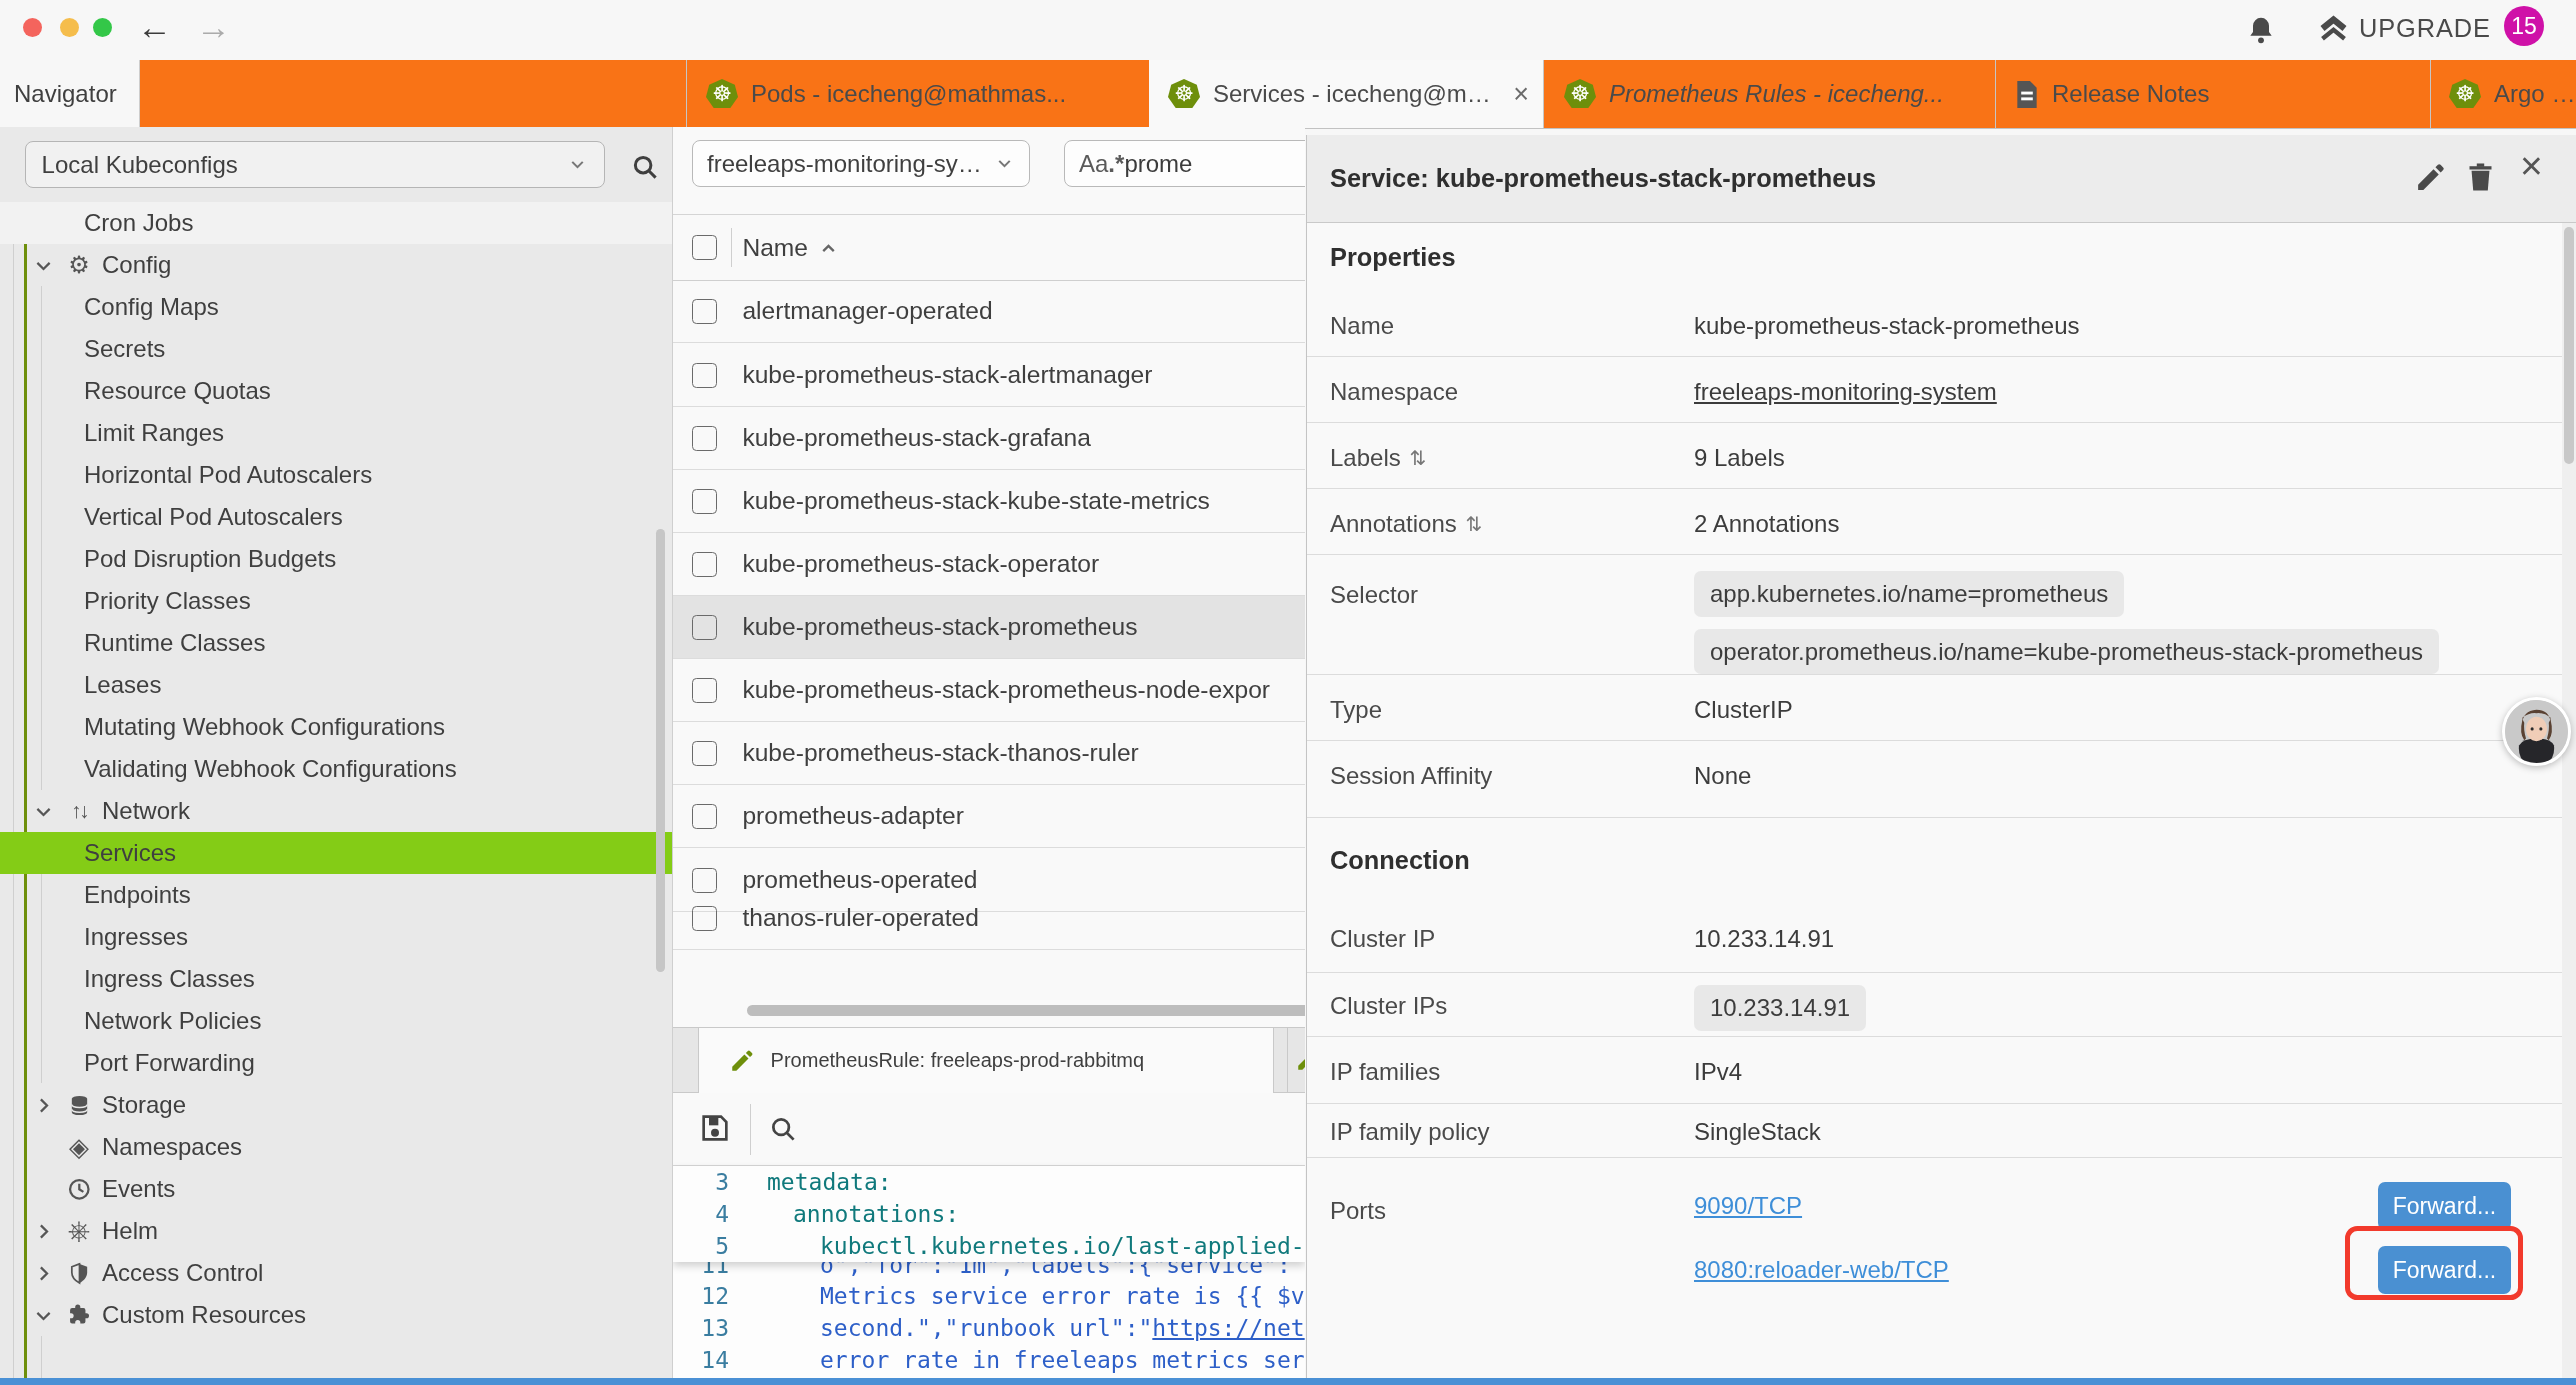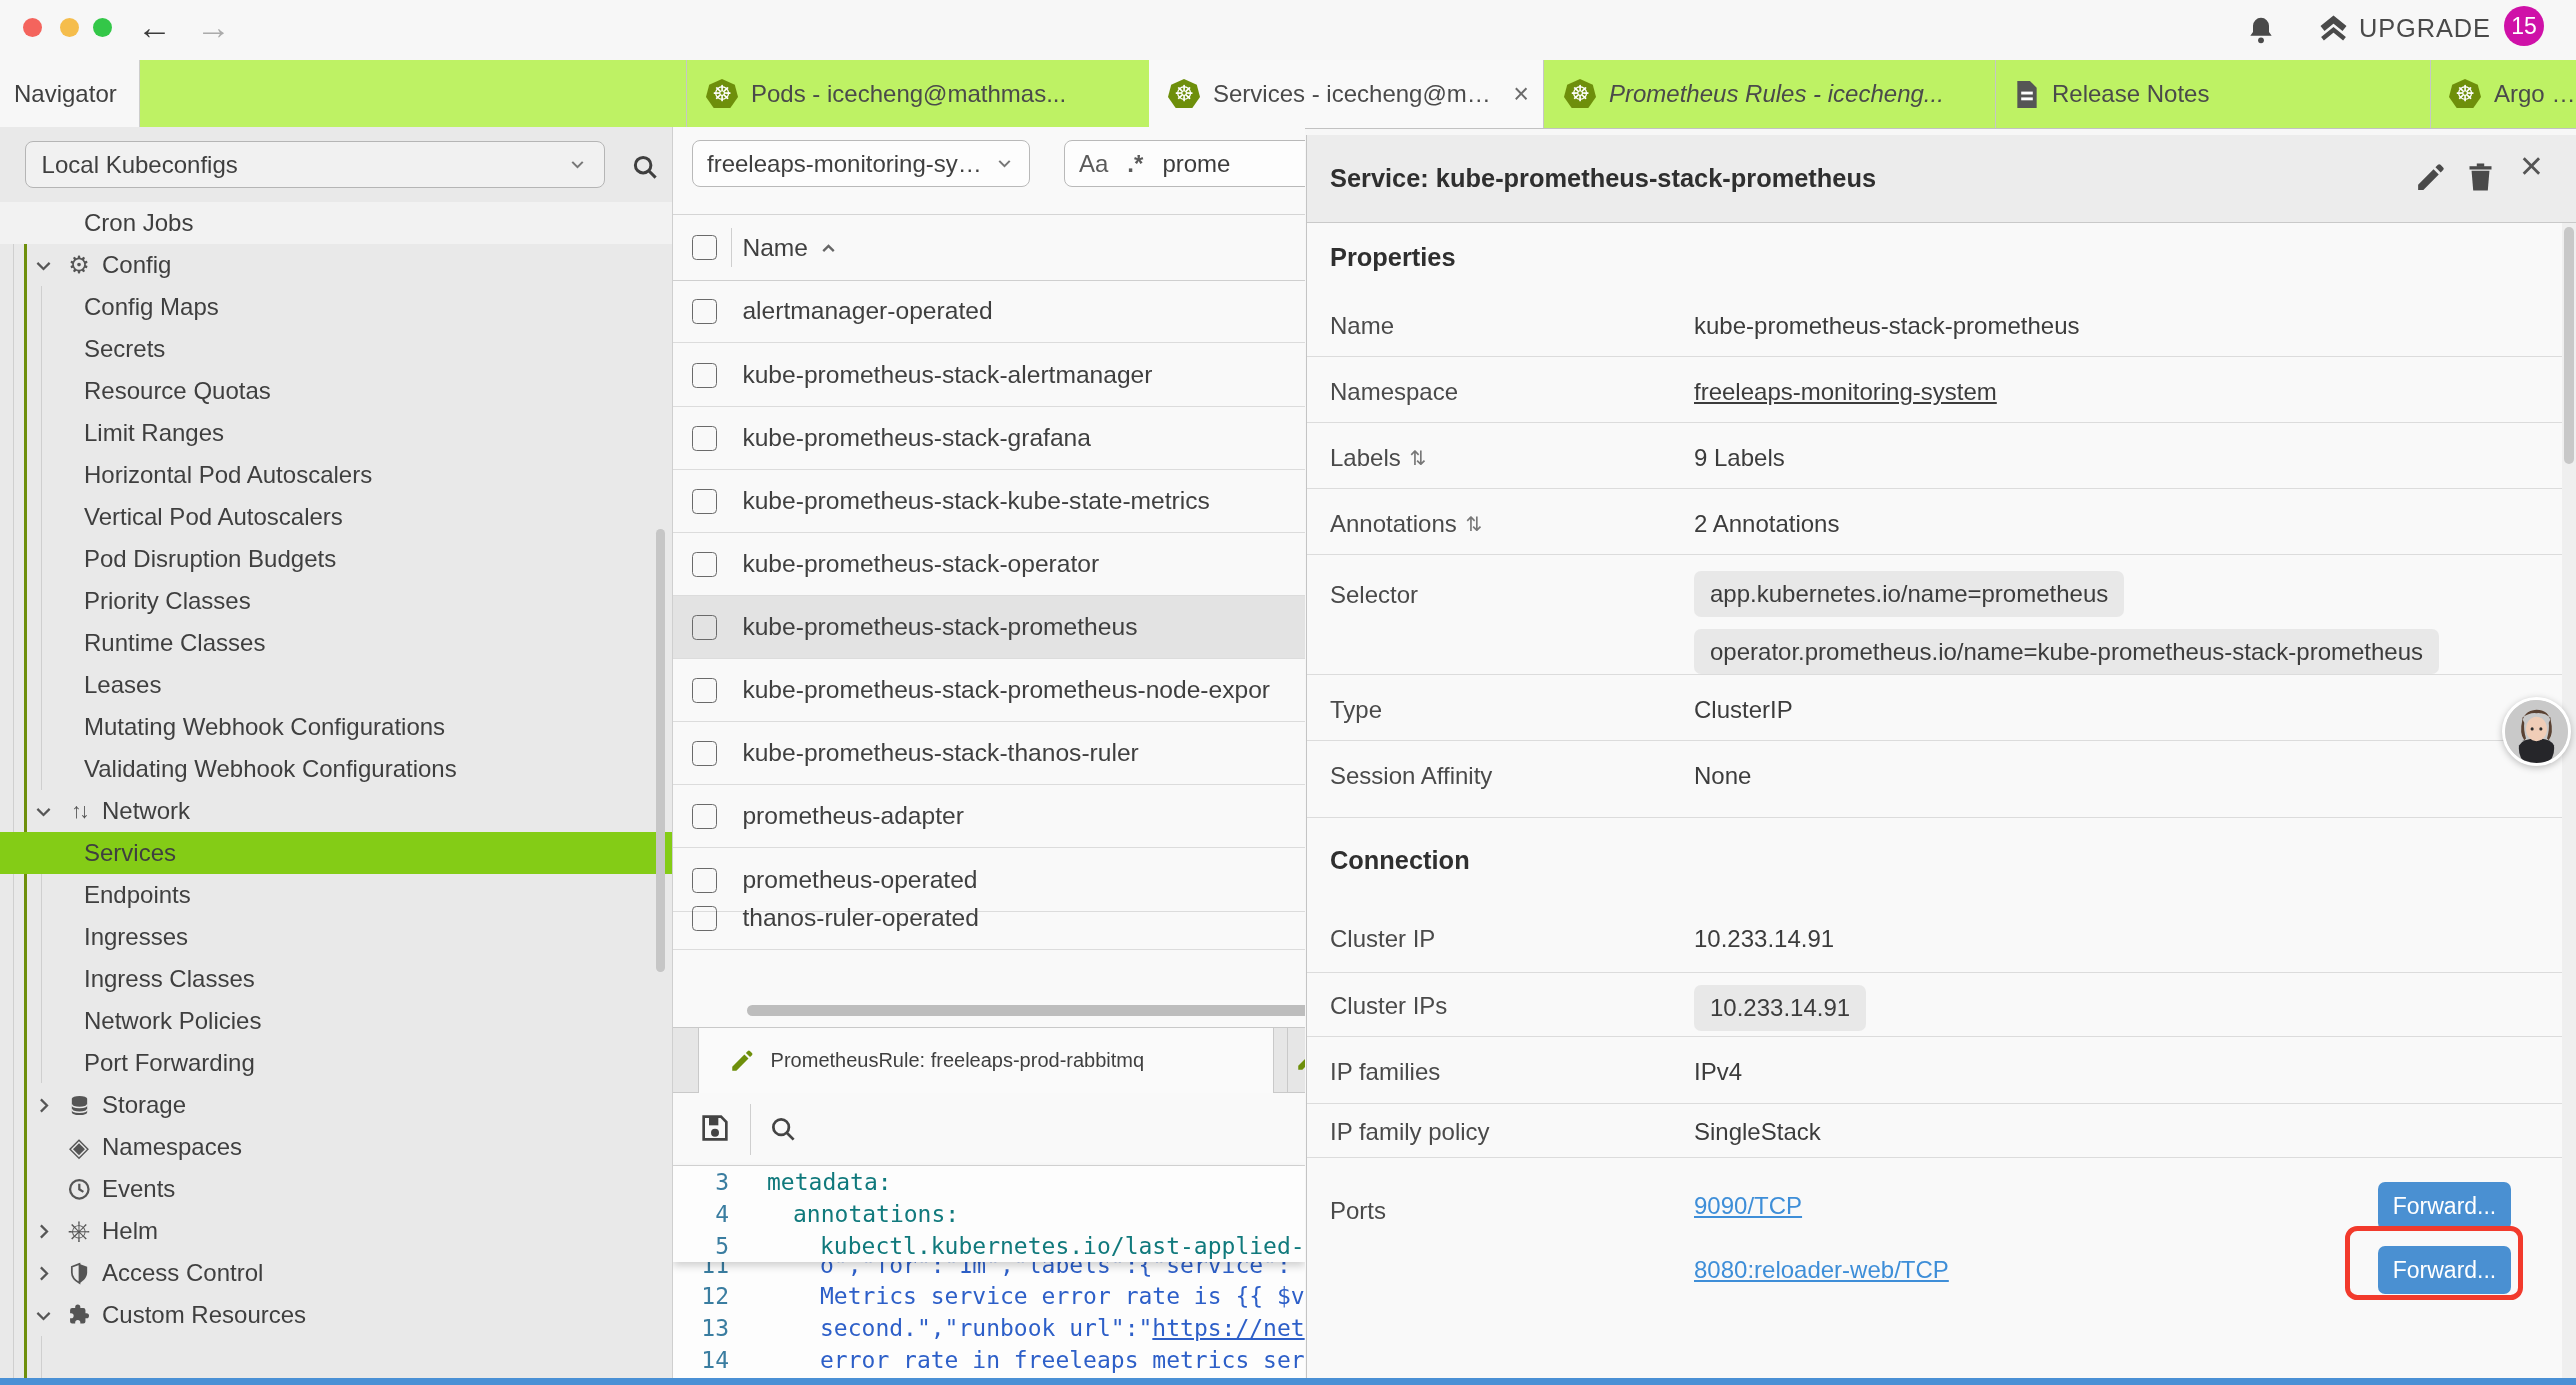--- a/index.html
+++ b/index.html
@@ -16,21 +16,21 @@
   .navarrow{top:6.1px;font-size:35px;line-height:42px;}
   #back-arrow{left:137px;color:#3c3c3c}
   #fwd-arrow{left:196px;color:#ababab}
   #bell{left:2245px;top:14px}
   #upg-icon{left:2316px;top:14px}
   #upgrade-label{left:2359px;top:14px;font-size:25.4px;color:#4a4a4a;letter-spacing:0.9px}
   #notif-badge{left:2504px;top:6.1px;width:40px;height:40px;border-radius:50%;background:#cf11a8;
     color:#fff;font-size:23px;display:flex;align-items:center;justify-content:center}
 
   
-  #tabrow{left:0;top:60px;width:2576px;height:68px;background:#bef264;border-bottom:0.9px solid #c2c2c2;text-align:right;}
+  #tabrow{left:0;top:60px;width:2576px;height:68px;background:#f97316;border-bottom:0.9px solid #c2c2c2;text-align:right;}
   #nav-tab{left:0;top:0;width:140px;height:68px;background:#f7f7f7;display:flex;align-items:center;
     padding-left:14px;box-sizing:border-box;font-size:24px;border-right:0.9px solid #cdcdcd}
   .dtab{top:0;height:68px;display:flex;align-items:center;gap:13px;padding-left:19px;
     box-sizing:border-box;border-right:0.9px solid #c6c6c6;font-size:24px;color:#4a4a4a;overflow:hidden;white-space:nowrap}
   .dtab.active{background:#f9f9f9;height:68px}
   .k8s{width:32px;height:30px;flex:0 0 32px;background:#6e8f0b;display:flex;align-items:center;justify-content:center;
     clip-path:polygon(50% 0%,90% 19%,100% 60%,76% 97%,24% 97%,0% 60%,10% 19%);color:#fff;font-size:22px}
   .tab-close{margin-left:auto;padding-right:14px;font-size:27px;color:#6b6b6b}
   .italic{font-style:italic}
   .tab-label{overflow:hidden;text-overflow:ellipsis;white-space:nowrap}
@@ -56,21 +56,21 @@
   #sb-thumb{left:656px;top:402px;width:8.8px;height:443px;background:#c6c6c6;border-radius:4.4px}
 
   
   #middle{left:673px;top:127px;width:632px;height:1251px;background:#f9f9f9;overflow:hidden}
   #mid-toolbar{left:0;top:0;width:632px;height:88px;border-bottom:0.9px solid #d5d5d5;box-sizing:border-box}
   #ns-select{left:19px;top:13px;width:338px;height:47px;border:0.9px solid #b9b9b9;border-radius:8px;background:#fdfdfd;
     display:flex;align-items:center;box-sizing:border-box;padding:0 14px;font-size:24px;gap:8.8px}
   #ns-select .nsl{overflow:hidden;text-overflow:ellipsis;white-space:nowrap}
   #ns-select .ddchev{margin-left:auto}
   #search-box{left:391px;top:13px;width:307px;height:47px;border:0.9px solid #b9b9b9;border-radius:8px;background:#fdfdfd;
-    display:flex;align-items:center;box-sizing:border-box;padding:0 14px;gap:19px;font-size:24px}
+    display:flex;align-items:center;box-sizing:border-box;padding:0 14px;font-size:24px}
   .srch-toggle{color:#5a5a5a}
   #search-query{color:#3c3c3c}
   #thead{left:0;top:88px;width:632px;height:66px;border-bottom:0.9px solid #cfcfcf;box-sizing:border-box;
     display:flex;align-items:center;font-size:24.6px}
   .cb{width:23px;height:23px;border:1.8px solid #6a6a6a;border-radius:4.4px;flex:0 0 23px}
   #thead .cb{margin-left:19px}
   #thead-div{width:0.9px;height:39px;background:#cfcfcf;margin-left:14px}
   #thead .hname{margin-left:10.5px}
   #thead .caret{margin-left:10.5px}
   .trow{left:0;width:632px;height:63px;display:flex;align-items:center;font-size:24.6px;

